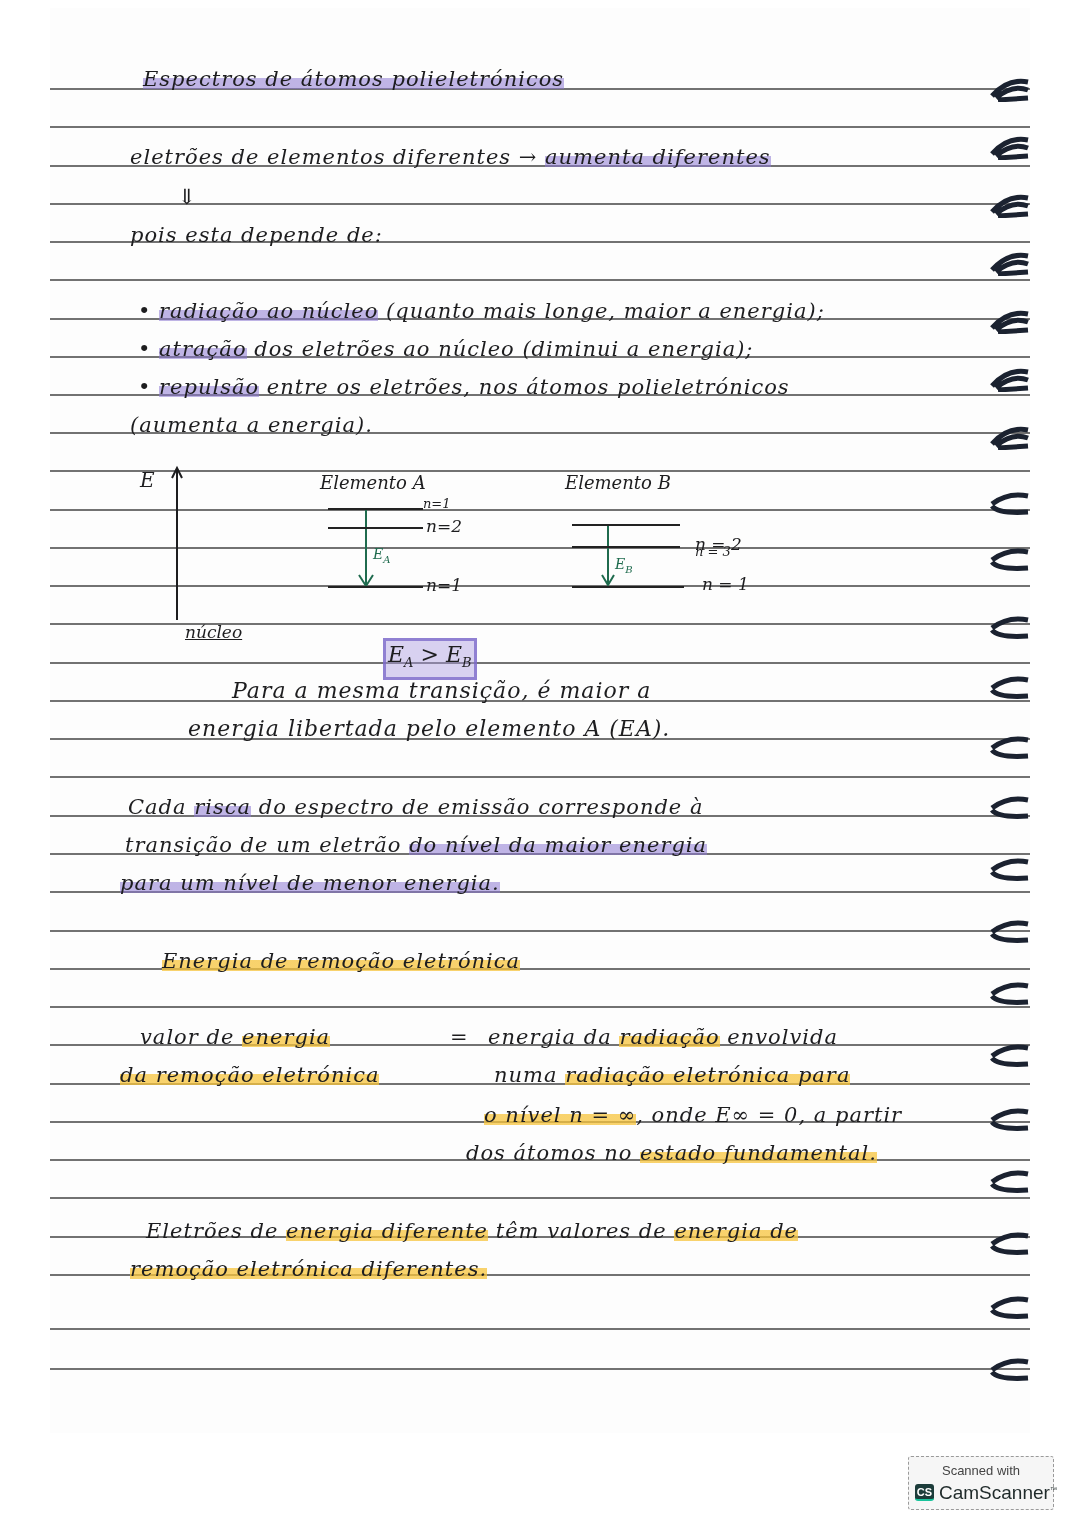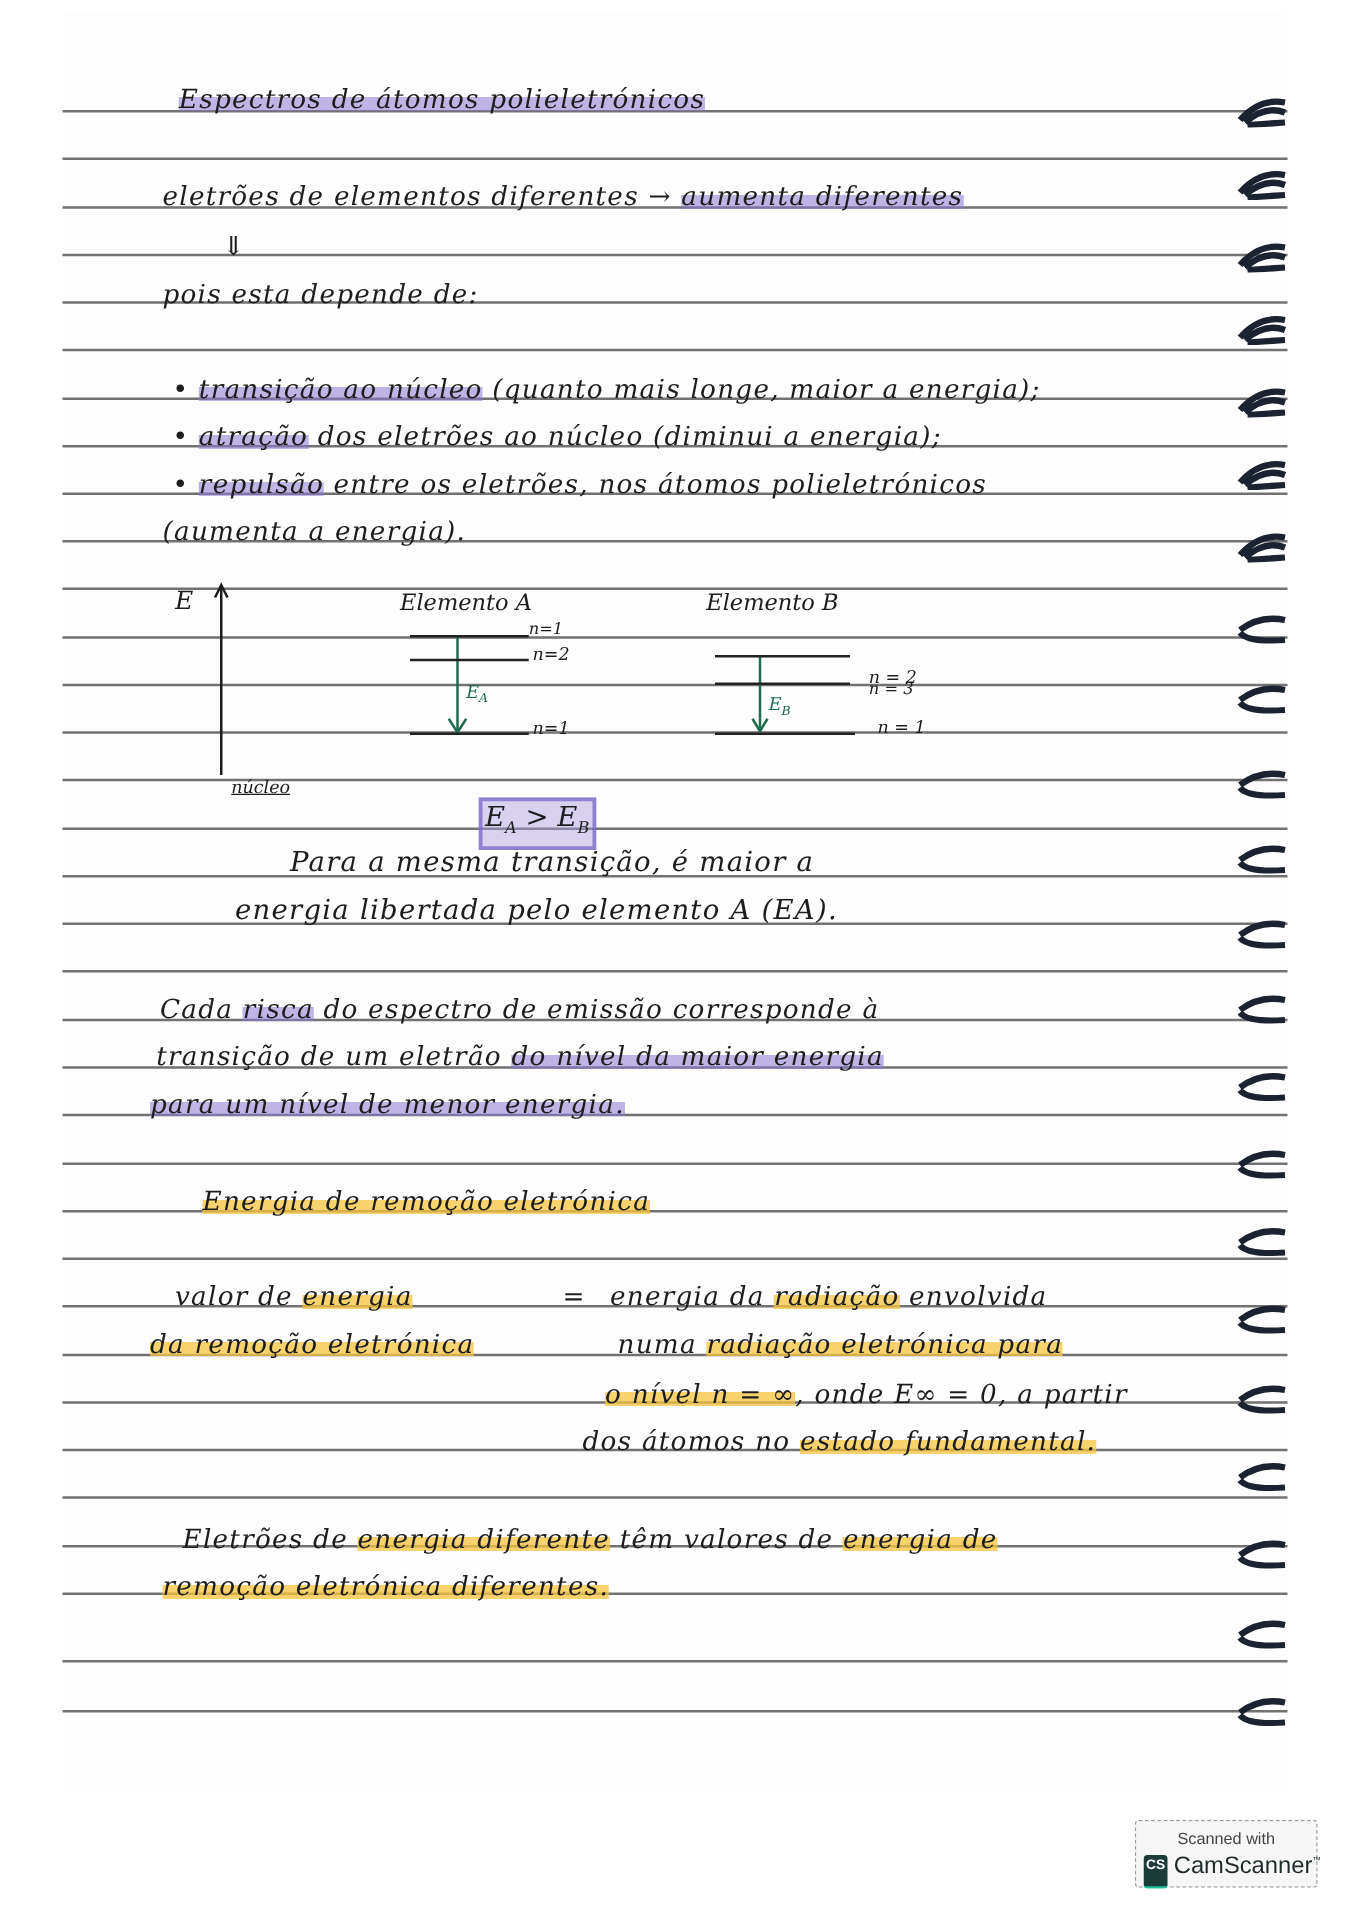--- a/index.html
+++ b/index.html
@@ -25,35 +25,35 @@
     font-size: 21px; letter-spacing: 1px; line-height: 26px;
   }
   .hl-purple {
     background: linear-gradient(to bottom, transparent 45%, rgba(140,120,210,.55) 45%, rgba(140,120,210,.55) 92%, transparent 92%);
   }
   .hl-yellow {
     background: linear-gradient(to bottom, transparent 45%, rgba(247,196,60,.75) 45%, rgba(247,196,60,.75) 92%, transparent 92%);
   }
   .diagram { position: absolute; left: 130px; top: 460px; width: 700px; height: 185px; }
   .lvl { position: absolute; height: 2px; background: #222; }
-  .lvl-label { position: absolute; font-style: italic; font-size: 14px; white-space: nowrap; }
+  .lvl-label { position: absolute; font-style: italic; font-size: 17px; white-space: nowrap; }
   .green { color: #1f6b4e; }
   .boxed {
     position: absolute; left: 383px; top: 638px; padding: 0 2px;
     border: 3px solid rgba(120,100,200,.75); background: rgba(170,155,225,.45);
     font-style: italic; font-size: 22px; line-height: 28px;
   }
   .cs-badge {
     position: absolute; left: 908px; top: 1456px; width: 144px; height: 52px;
     border: 1px dashed #9a9a9a; border-radius: 3px; background: #f6f6f6;
     font-family: "Liberation Sans", sans-serif;
   }
   .cs-top { position: absolute; top: 6px; width: 100%; text-align: center; font-size: 13px; color: #444; }
   .cs-logo {
-    position: absolute; left: 6px; top: 27px; width: 19px; height: 27px; border-radius: 3px;
+    position: absolute; left: 6px; top: 27px; width: 19px; height: 17px; border-radius: 3px;
     background: #1c3c3a; color: #fff; font-size: 11px; font-weight: bold;
     text-align: center; line-height: 17px; border-bottom: 2px solid #19c39b; box-sizing: border-box;
   }
   .cs-name { position: absolute; left: 30px; top: 25px; font-size: 19px; color: #1f2a2a; }
 </style>
 </head>
 <body>
 
 <div class="page"></div>
 
@@ -170,21 +170,21 @@
 <div class="txt" style="left:130px; top:144px;">
   <span>eletrões de elementos diferentes</span>
   <span>→</span>
   <span class="hl-purple">aumenta diferentes</span>
 </div>
 <div class="txt" style="left:178px; top:184px; font-style:normal;">⇓</div>
 <div class="txt" style="left:130px; top:222px;">pois esta depende de:</div>
 
 <div class="txt" style="left:138px; top:298px;">
   <span>•</span>
-  <span class="hl-purple">transição ao núcleo</span><span> (quanto mais longe, maior a energia);</span>
+  <span class="hl-purple">radiação ao núcleo</span><span> (quanto mais longe, maior a energia);</span>
 </div>
 <div class="txt" style="left:138px; top:336px;">
   <span>•</span>
   <span class="hl-purple">atração</span><span> dos eletrões ao núcleo (diminui a energia);</span>
 </div>
 <div class="txt" style="left:138px; top:374px;">
   <span>•</span>
   <span class="hl-purple">repulsão</span><span> entre os eletrões, nos átomos polieletrónicos</span>
 </div>
 <div class="txt" style="left:130px; top:412px;">(aumenta a energia).</div>

